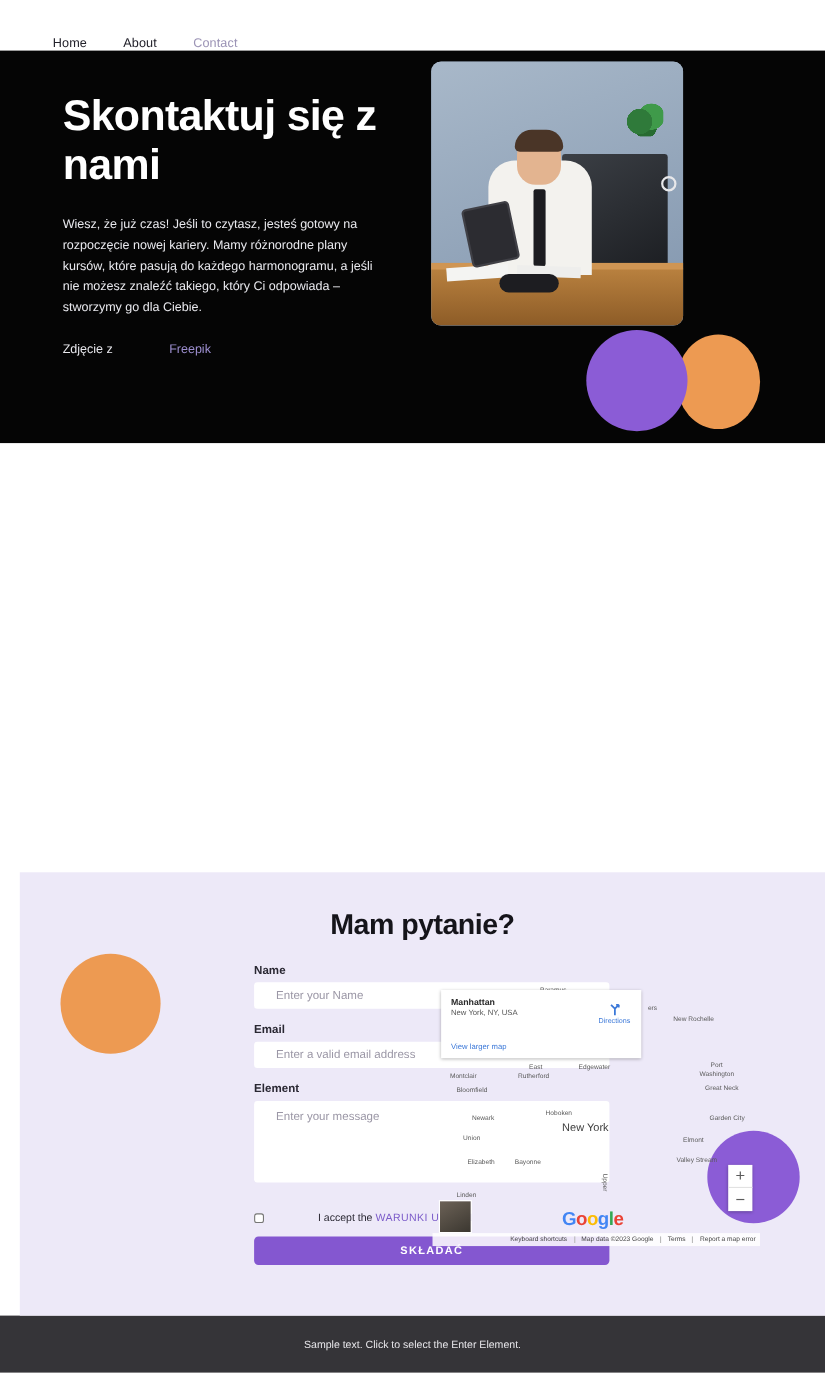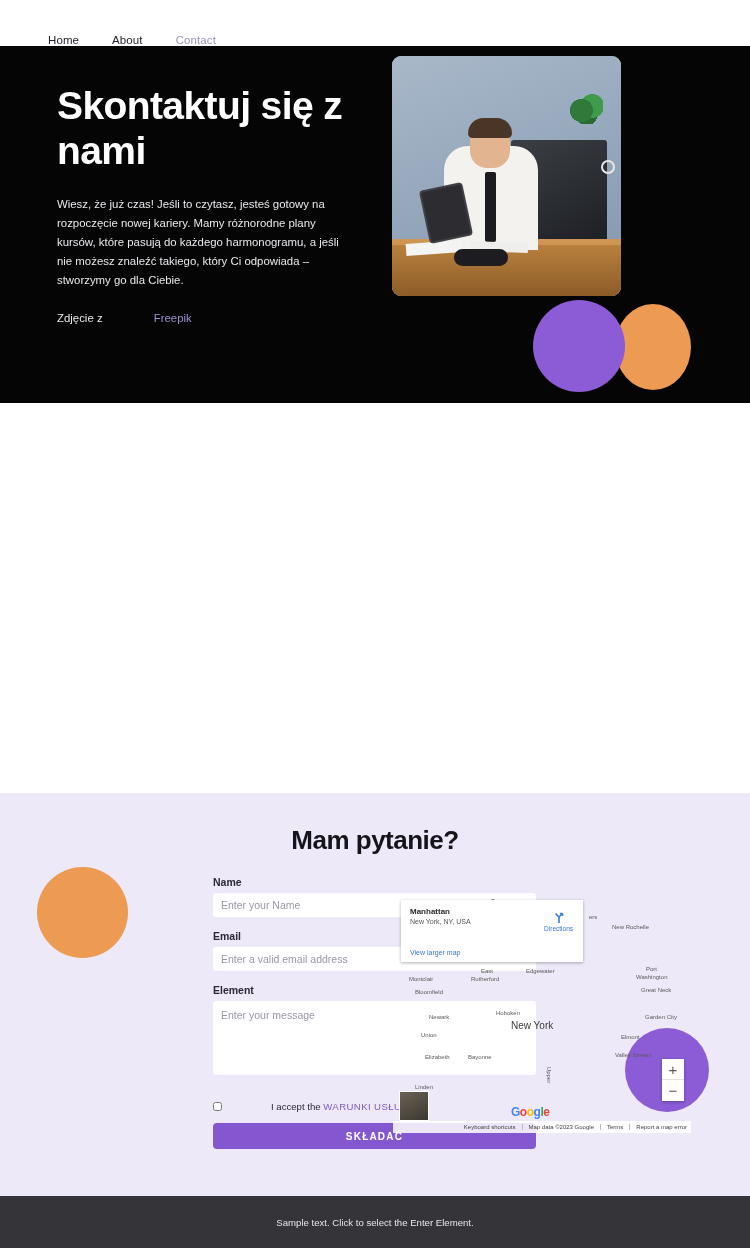--- a/index.html
+++ b/index.html
@@ -173,21 +173,21 @@
   .map-zoom {
     position:absolute; right:7px; bottom:32px; width:22px; z-index:4;
     background:#fff; box-shadow:0 1px 3px rgba(0,0,0,.3);
   }
   .map-zoom div {
     height:21px; display:flex; align-items:center; justify-content:center;
     font-size:15px; color:#5b5b5b; cursor:pointer;
   }
   .map-zoom div:first-child { border-bottom:1px solid #e2e2e2; }
   .map-logo {
-    position:absolute; left:118px; bottom:14px; font-size:12px; font-weight:700;
+    position:absolute; left:118px; bottom:14px; font-size:17px; font-weight:700;
     letter-spacing:-.5px; z-index:4;
   }
   .map-logo b:nth-child(1){color:#4285F4}
   .map-logo b:nth-child(2){color:#EA4335}
   .map-logo b:nth-child(3){color:#FBBC05}
   .map-logo b:nth-child(4){color:#4285F4}
   .map-logo b:nth-child(5){color:#34A853}
   .map-logo b:nth-child(6){color:#EA4335}
   .map-thumb {
     position:absolute; left:6px; bottom:12px; width:30px; height:30px;
@@ -201,33 +201,33 @@
   }
   .map-attrib span { font-size:6px; color:#444; white-space:nowrap; }
   .map-attrib span + span { border-left:1px solid #bbb; padding-left:6px; }
   .map-label {
     position:absolute; font-size:6px; color:#5a5a5a; z-index:3; white-space:nowrap;
   }
   .map-label.big { font-size:10px; color:#3c3c3c; font-weight:400; }
 
   
   .formsec {
-    position:relative; background:#EDE9F8; height:403px; overflow:hidden;
+    position:relative; background:#EDE9F8; height:403px; overflow:hidden;margin-left:18px;
   }
   .form-title {
     text-align:center; padding-top:32px; font-size:26px; font-weight:700;
     color:#15141a; letter-spacing:-0.5px;
   }
   .form-wrap { position:absolute; left:213px; top:83px; width:323px; }
   .field-label { font-size:10.5px; font-weight:700; color:#2a2833; margin-bottom:5px; }
   .field-label + input, .field-label + textarea { margin-bottom:13px; }
   input.txt, textarea.txt {
     width:100%; border:none; border-radius:3px; background:#fff;
     font-family:"Liberation Sans", sans-serif; font-size:10.5px; color:#2a2833;
-    padding:7px 8px; outline:none;
+    padding:7px 20px; outline:none;
   }
   input.txt { height:24px; }
   textarea.txt { height:74px; resize:none; line-height:15px; }
   input.txt::placeholder, textarea.txt::placeholder { color:#9b97a6; }
   .accept-row { display:flex; align-items:center; gap:5px; margin-top:9px; }
   .accept-row input { width:9px; height:9px; margin:0; cursor:pointer; }
   .accept-txt { font-size:9.6px; color:#2a2833;padding-left:44px; }
   .accept-txt a { color:#7b5bc9; text-decoration:none; letter-spacing:.4px; }
   .submit-btn {
     margin-top:11px; width:100%; height:26px; border:none; border-radius:4px;

